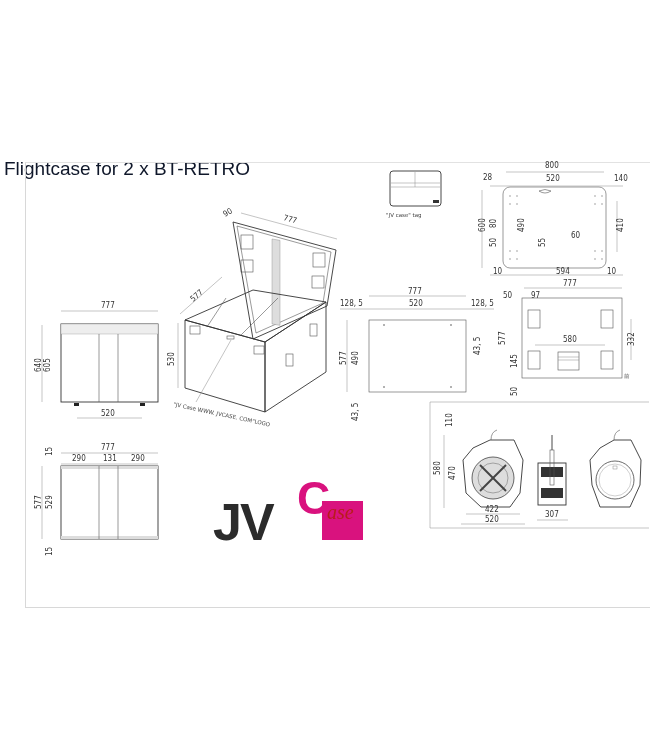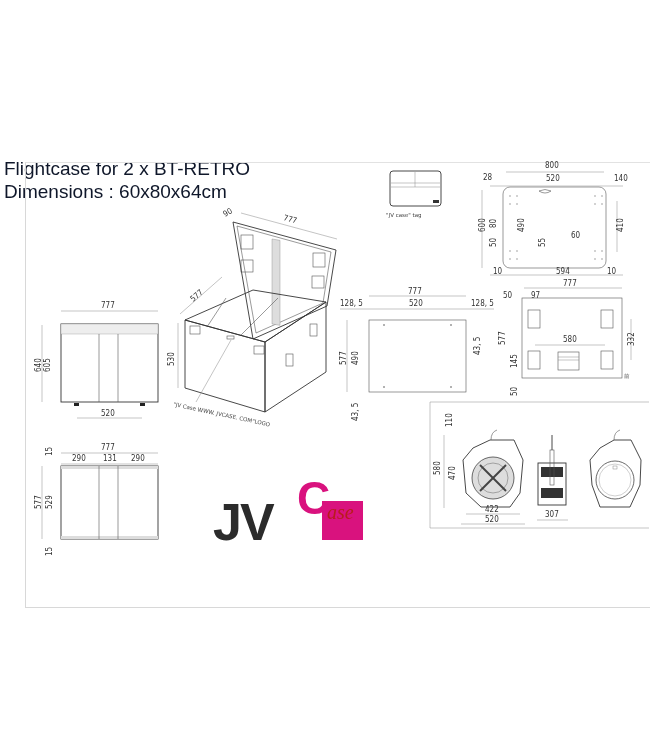--- a/index.html
+++ b/index.html
@@ -16,21 +16,20 @@
   .jv { position:absolute; left:0; top:12px; font-family:"Liberation Sans", sans-serif; font-weight:bold; font-size:52px; color:#2b2b2b; letter-spacing:-2px; line-height:56px;margin-left:8px; }
   .pink-box { position:absolute; left:117px; top:19px; width:41px; height:39px; background:#d9127e; }
   .pink-c { position:absolute; left:92px; top:-8px; font-family:"Liberation Sans", sans-serif; font-weight:bold; font-size:46px; color:#d9127e; line-height:48px; }
   .ase { position:absolute; left:122px; top:19px; font-family:"Liberation Serif", serif; font-style:italic; font-size:20px; color:#b91c1c; line-height:22px; }
 </style>
 </head>
 <body>
 
 <div class="title">
   <div>Flightcase for 2 x BT-RETRO</div>
-  <div>Dimensions : 60x80x64cm</div>
 </div>
 
 <div class="frame"></div>
 
 <svg class="drawing" width="650" height="750" viewBox="0 0 650 750">
 
   <g>
     <rect x="390" y="171" width="51" height="35" rx="3" class="lnd"></rect>
     <line x1="391" y1="183" x2="440" y2="183" class="thin"></line>
     <line x1="391" y1="187" x2="440" y2="187" class="thin"></line>

